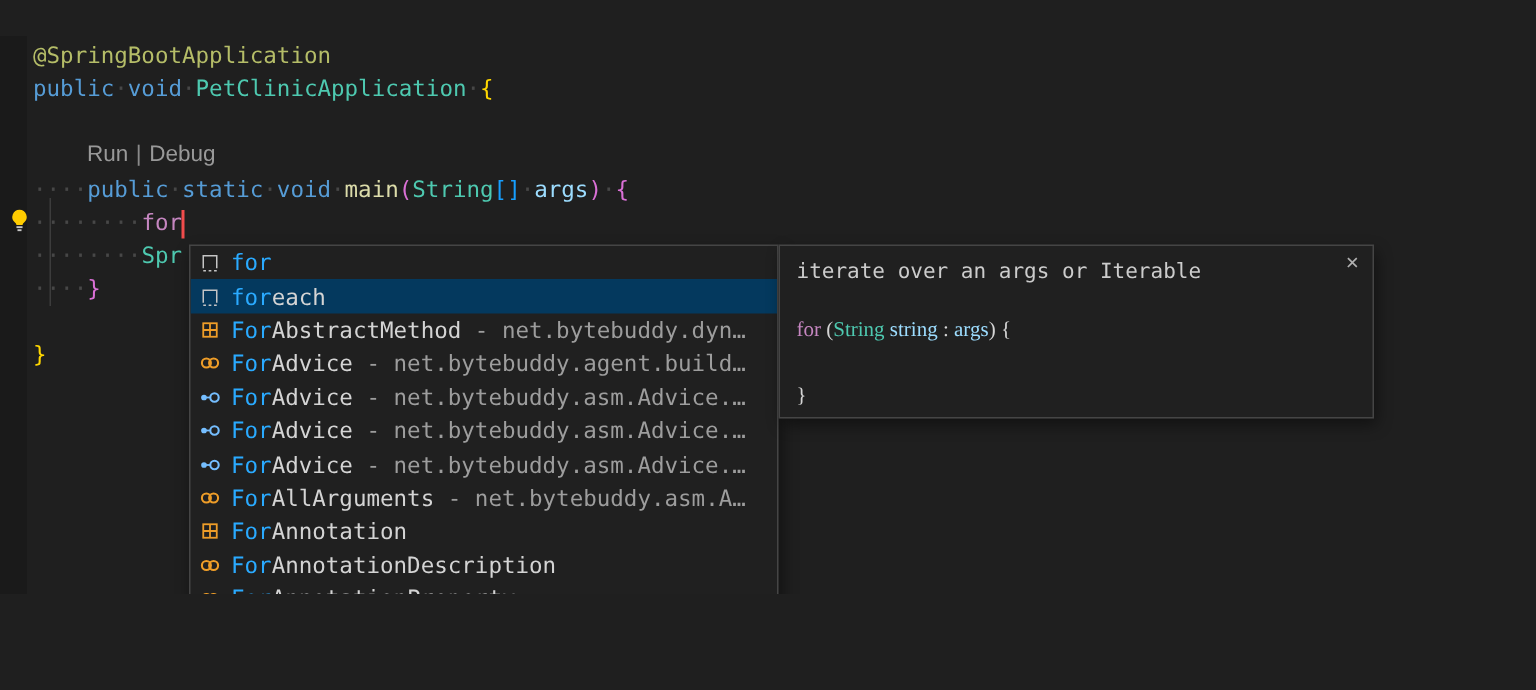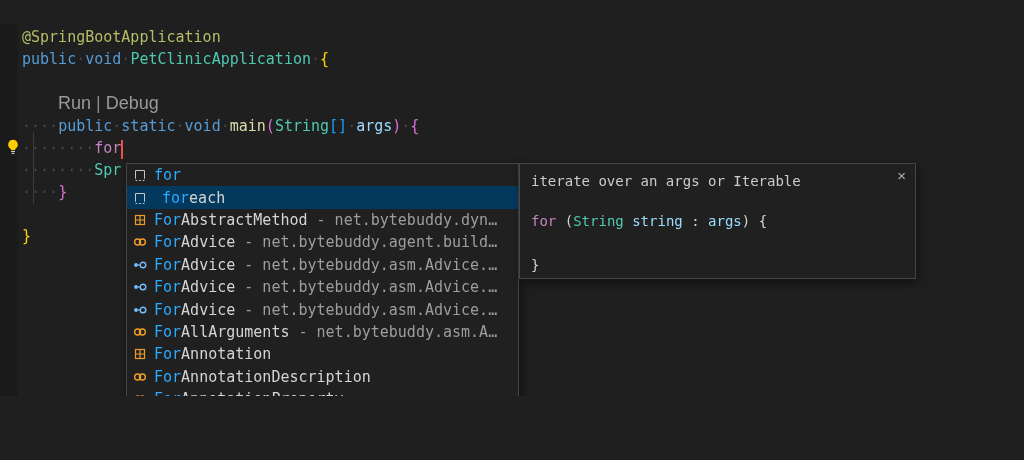--- a/index.html
+++ b/index.html
@@ -23,21 +23,21 @@
   .tok.fn{color:var(--function-name,#dcdcaa);}
   .tok.param{color:var(--parameter,#9cdcfe);}
   .tok.b1{color:var(--bracket-gold,#ffd700);}
   .tok.b2{color:var(--bracket-orchid,#da70d6);}
   .tok.b3{color:var(--bracket-blue,#179fff);}
   .tok.ws{color:var(--whitespace,#474747);}
   .tok.plain{color:var(--plain-text,#d4d4d4);}
 
   .codelens{
     position:absolute;left:58px;top:70px;height:18px;line-height:18px;
-    font-family:"Liberation Sans",sans-serif;font-size:18px;
+    font-family:"Liberation Sans",sans-serif;font-size:15px;
     color:var(--codelens,#999999);
   }
   .codelens .lens-link{cursor:pointer;}
   .codelens .sep{margin:0 5px;color:#8a8a8a;}
 
   .lightbulb{position:absolute;left:4px;top:114px;width:18px;height:18px;cursor:pointer;}
   .lightbulb svg{width:18px;height:18px;display:block;}
 
   .cursor{
     position:absolute;left:121px;top:116px;width:2px;height:19px;
@@ -49,21 +49,21 @@
     box-sizing:border-box;background:var(--popup-background,#202020);
     border:1px solid var(--popup-border,#454545);
     box-shadow:2px 4px 10px rgba(0,0,0,0.45);
   }
   .slist{width:100%;height:100%;overflow:hidden;}
   .srow{
     display:flex;align-items:center;height:22.4px;padding:0 4px 0 5px;
     box-sizing:border-box;font-size:15px;color:var(--plain-text,#d4d4d4);
     white-space:pre;overflow:hidden;cursor:pointer;
   }
-  .srow.selected{background:var(--selection-background,#04395e);gap:8px;}
+  .srow.selected{background:var(--selection-background,#04395e);}
   .sicon{width:22px;flex:0 0 22px;display:inline-flex;align-items:center;}
   .sicon svg{width:16px;height:16px;display:block;}
   .match{color:var(--match-highlight,#2aaaff);}
   .slabel{flex:0 0 auto;}
   .sdetail{color:var(--detail-text,#9d9d9d);overflow:hidden;text-overflow:clip;}
 
   .docs{
     position:absolute;left:519px;top:139px;width:397px;height:116px;
     box-sizing:border-box;background:var(--popup-background,#202020);
     border:1px solid var(--popup-border,#454545);
@@ -71,21 +71,21 @@
   }
   .doc-summary{
     position:absolute;left:11px;top:8px;font-size:14px;line-height:18px;
     color:var(--doc-text,#cccccc);white-space:pre;
   }
   .doc-close{
     position:absolute;right:9px;top:4px;font-size:15px;line-height:16px;
     color:#b0b0b0;cursor:pointer;font-family:"Liberation Sans",sans-serif;
   }
   .doc-code{position:absolute;left:11px;top:46px;}
-  .doc-line{position:static;left:0;height:22px;line-height:22px;font-size:14px;min-height:22px;}
+  .doc-line{position:static;left:0;height:22px;line-height:22px;font-size:14px;min-height:22px;font-family:Liberation Serif, serif;}
 </style>
 </head>
 <body>
 
 <div class="screen">
 
   <div class="gutter"></div>
   <div class="indent-guide"></div>
 
   <div class="code-line" style="top:2px"><span class="tok ann">@SpringBootApplication</span></div>

